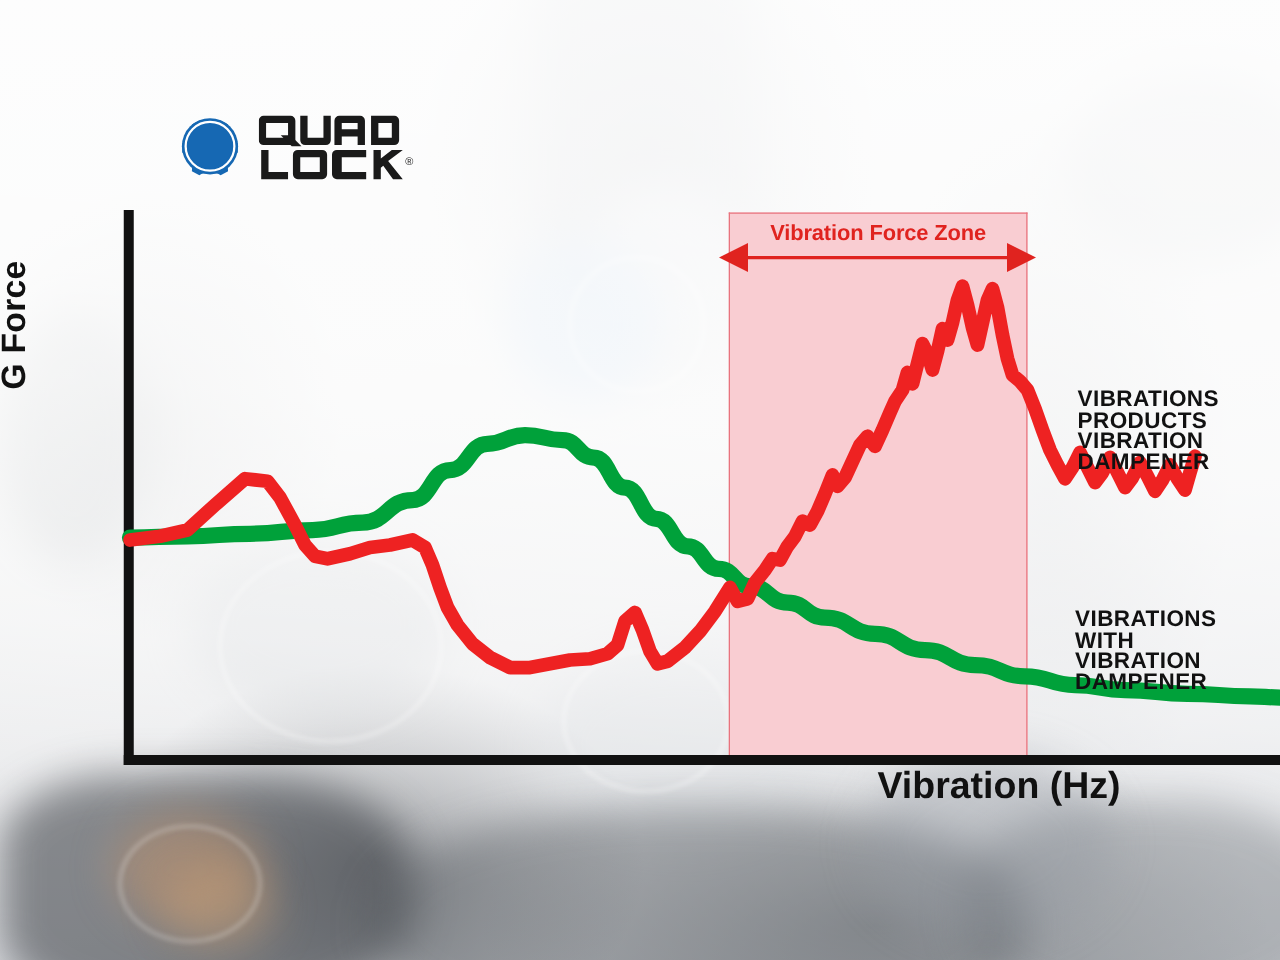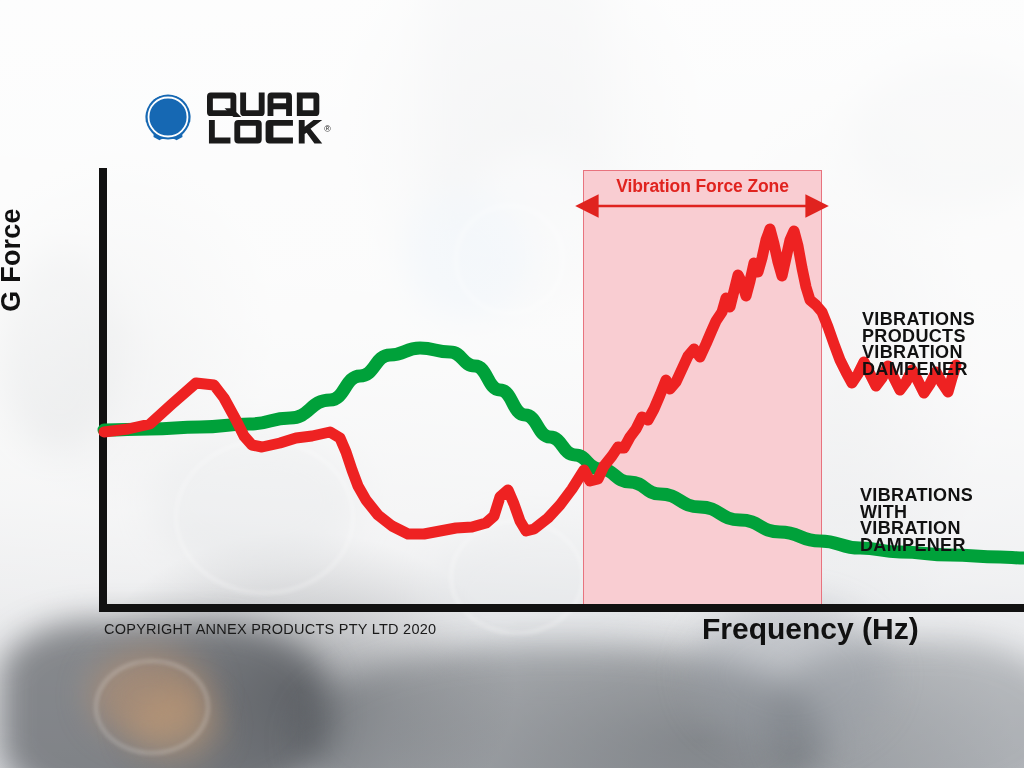--- a/index.html
+++ b/index.html
@@ -169,30 +169,29 @@
 
   <div class="axis-y"></div>
   <div class="axis-x"></div>
 
   <svg width="1024" height="768" id="plot">
       <path d="M104,430 C127,430 127,429 150,429 C175,429 175,427 200,427 C225,427 225,424 250,424 C270,424 270,418 290,418 C310,418 310,400 330,400 C345,400 345,376 360,376 C375,376 375,355 390,355 C405,355 405,348 420,348 C435,348 435,352 450,352 C462.5,352 462.5,366 475,366 C487.5,366 487.5,390 500,390 C512.5,390 512.5,415 525,415 C537.5,415 537.5,437 550,437 C562.5,437 562.5,455 575,455 C587.5,455 587.5,469 600,469 C615,469 615,482 630,482 C645,482 645,494 660,494 C680,494 680,507 700,507 C720,507 720,520 740,520 C760,520 760,532 780,532 C800,532 800,541 820,541 C840,541 840,548 860,548 C880,548 880,552 900,552 C925,552 925,555 950,555 C975,555 975,557 1000,557 C1012,557 1012,558 1024,558" fill="none" stroke="#00a13a" stroke-width="13" stroke-linecap="round" stroke-linejoin="round"></path>
       <polyline points="104,432 128,429 150,424 172,404 196,383 214,385 224,398 236,420 244,436 252,445 262,447 280,443 296,438 312,436 330,432 340,438 346,452 352,470 358,486 366,500 378,515 392,526 408,534 424,534 440,531 456,528 472,527 486,523 494,516 500,497 508,490 514,504 520,521 526,531 534,529 548,518 560,505 572,489 584,470 590,481 598,479 604,466 612,456 618,447 624,448 630,437 636,429 642,417 648,420 654,409 660,395 666,380 670,389 676,382 682,369 688,356 694,349 700,357 706,344 712,330 716,321 722,312 726,298 730,307 734,291 738,275 742,283 746,296 750,281 754,263 758,272 762,258 766,240 770,229 774,244 778,262 782,276 786,258 790,240 794,231 798,246 802,268 806,287 810,300 816,305 822,312 828,327 834,344 840,360 846,372 852,383 858,374 864,362 870,374 876,386 882,378 888,366 894,378 900,390 906,382 912,370 918,381 924,393 930,384 936,372 942,383 948,392 952,378 956,365" fill="none" stroke="#ee2222" stroke-width="11" stroke-linecap="round" stroke-linejoin="round"></polyline>
     </svg>
 
   <div class="ylabel">G Force</div>
-  <div class="xlabel">Frequency (Hz)</div>
+  <div class="xlabel">Vibration (Hz)</div>
 
   <div class="ann ann-without">
     <div>VIBRATIONS</div>
     <div>PRODUCTS</div>
     <div>VIBRATION</div>
     <div>DAMPENER</div>
   </div>
   <div class="ann ann-with">
     <div>VIBRATIONS</div>
     <div>WITH</div>
     <div>VIBRATION</div>
     <div>DAMPENER</div>
   </div>
 
-  <div class="copyright">COPYRIGHT ANNEX PRODUCTS PTY LTD 2020</div>
 
 </div>
 
 </body></html>

